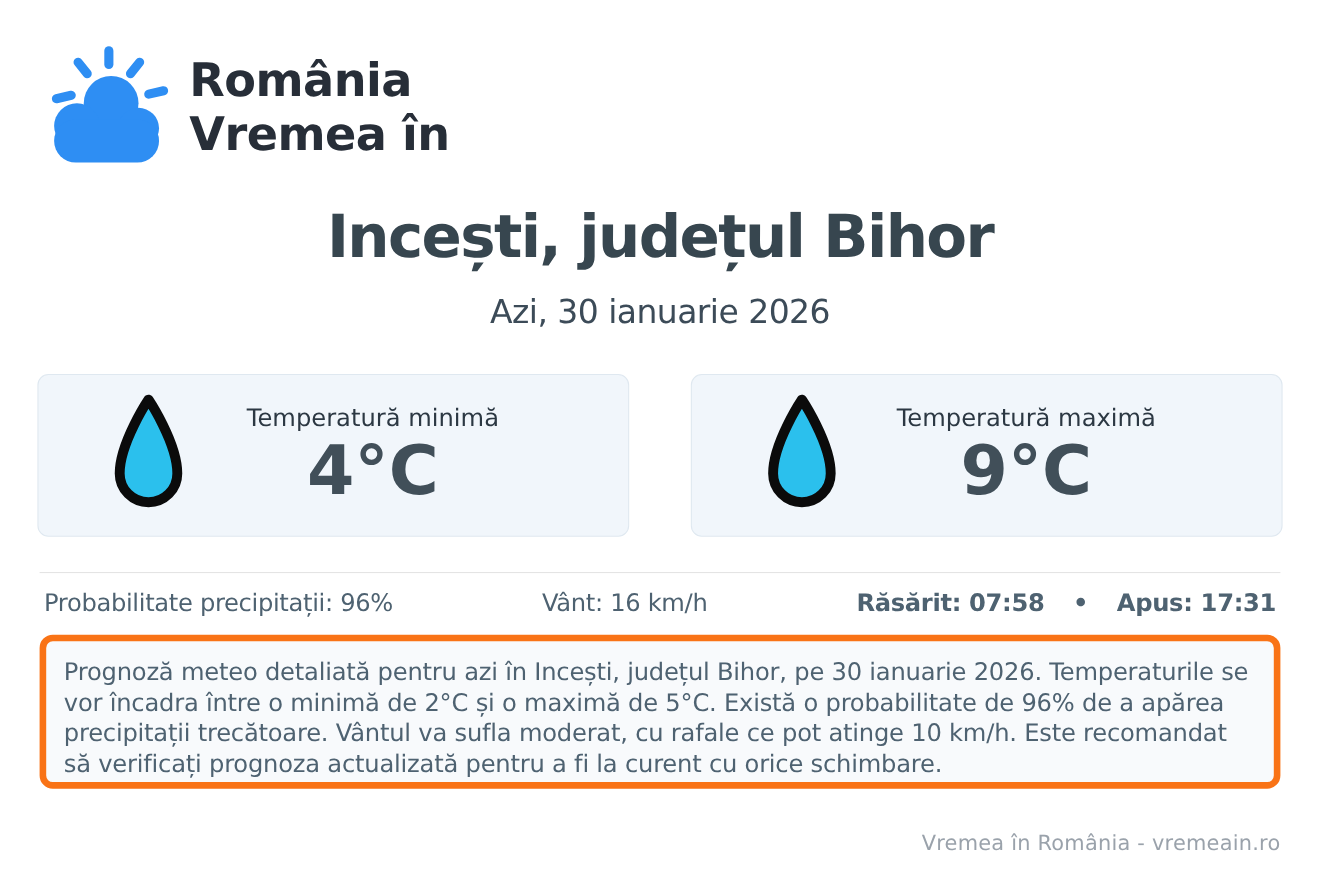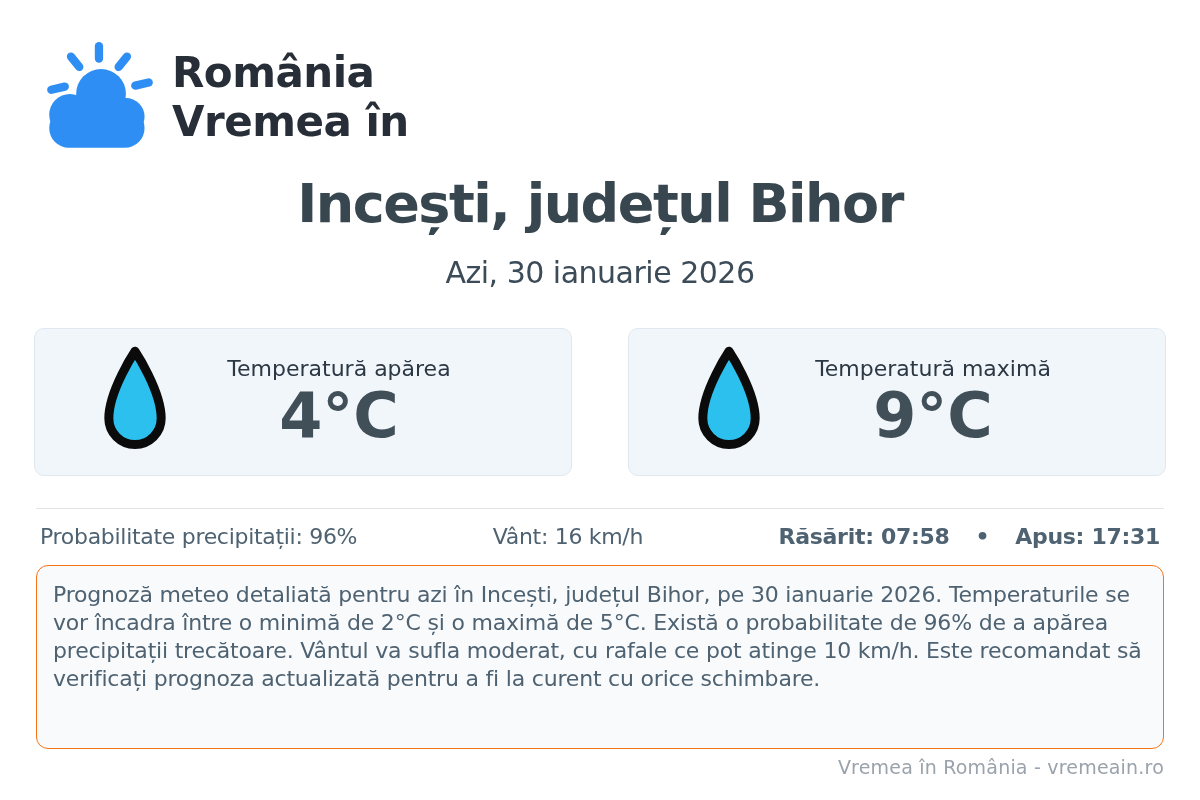--- a/index.html
+++ b/index.html
@@ -30,21 +30,21 @@
     letter-spacing: -0.5px;
   }
 
   
   .page-title {
     text-align: center;
     font-size: 54px;
     font-weight: 700;
     color: #37464f;
     letter-spacing: -1.5px;
-    margin-top: 18px;
+    margin-top: 30px;
   }
   .page-subtitle {
     text-align: center;
     font-size: 30px;
     font-weight: 400;
     color: #3c4b58;
     letter-spacing: -0.5px;
     margin-top: 20px;
   }
 
@@ -97,23 +97,23 @@
     font-size: 22px;
     color: #4e6271;
     letter-spacing: -0.3px;
   }
   .stat-sun { display: inline-flex; gap: 26px; align-items: baseline; font-weight: bold; }
   .stat-bullet { color: #4e6271; }
 
   
   .forecast-box {
     margin: 16px 36px 0 36px;
-    height: 184px;
+    height: 140px;
     background: #f8fafc;
-    border: 1px solid #f97316;
+    border: 6px solid #f97316;
     border-radius: 12px;
     padding: 15px 16px;
     font-size: 22px;
     line-height: 28px;
     color: #4e6271;
     letter-spacing: -0.2px;
     overflow: visible;
   }
 
   
@@ -155,21 +155,21 @@
   <h1 class="page-title">Incești, județul Bihor</h1>
   <div class="page-subtitle">Azi, 30 ianuarie 2026</div>
 
   <section class="cards-row">
 
     <div class="temp-card">
       <svg class="drop-icon" viewBox="0 0 44 70" aria-hidden="true">
         <path d="M22 4 C22 4 6 28 6 45 a16 16 0 0 0 32 0 C38 28 22 4 22 4 Z" fill="#2bc0ed" stroke="#0b0b0b" stroke-width="5.5" stroke-linejoin="round"></path>
       </svg>
       <div class="temp-text">
-        <div class="temp-label">Temperatură apărea</div>
+        <div class="temp-label">Temperatură minimă</div>
         <div class="temp-value">4°C</div>
       </div>
     </div>
 
     <div class="temp-card">
       <svg class="drop-icon" viewBox="0 0 44 70" aria-hidden="true">
         <path d="M22 4 C22 4 6 28 6 45 a16 16 0 0 0 32 0 C38 28 22 4 22 4 Z" fill="#2bc0ed" stroke="#0b0b0b" stroke-width="5.5" stroke-linejoin="round"></path>
       </svg>
       <div class="temp-text">
         <div class="temp-label">Temperatură maximă</div>

